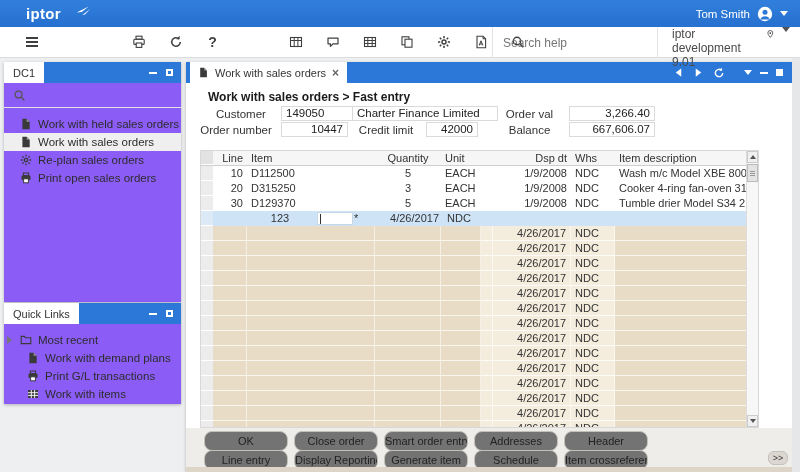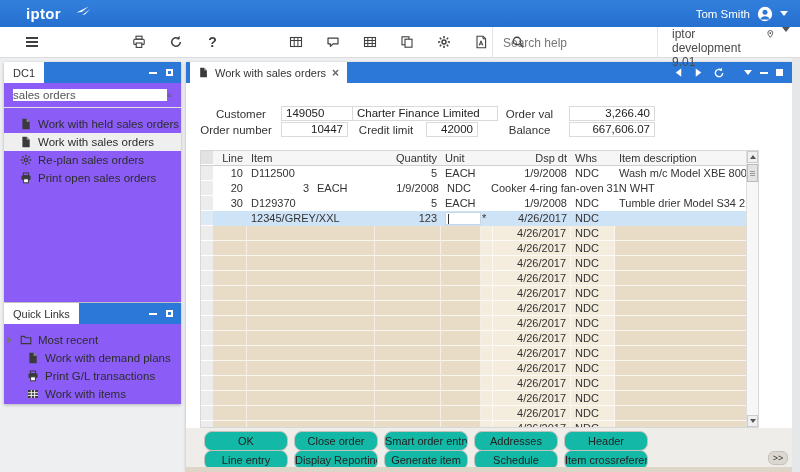--- a/index.html
+++ b/index.html
@@ -74,21 +74,21 @@
 
   
   .tablewrap{position:absolute;left:14px;top:67px;width:559px;height:278px;border:1px solid #d8d8d8;overflow:hidden;background:#fff}
   .trow,.thead{display:flex;height:15px;line-height:15px;font-size:11px}
   .thead{background:#f6f6f6;border-bottom:1px solid #cfcfcf;color:#333}
   .c{padding:0 4px;overflow:hidden;white-space:nowrap}
   .gut{width:12px;padding:0;background:#ececec;border-bottom:1px solid #fff}
   .thead .gut{background:#e2e2e2}
   .line{width:34px;text-align:right}
   .item{width:128px}
-  .qty{width:66px;text-align:right}
+  .qty{width:66px;text-align:center}
   .unit{width:40px}
   .mark{width:12px;padding:0 1px}
   .dsp{width:78px;text-align:right}
   .whs{width:44px}
   .desc{flex:1}
   .editrow{background:#cfe3f7}
   .editrow .gut{background:#dce9f7}
   .unitbox{display:inline-block;width:36px;height:13px;background:#fff;border:1px solid #c9d6e4;vertical-align:middle;position:relative;margin-top:-2px}
   .unitbox:before{content:"";position:absolute;left:2px;top:1px;width:1px;height:10px;background:#333}
   .erow .gut{background:#ececec}
@@ -99,21 +99,21 @@
   .sb-up{top:0}.sb-dn{bottom:0}
   .tri-up{width:0;height:0;border-left:3px solid transparent;border-right:3px solid transparent;border-bottom:4px solid #555}
   .tri-dn{width:0;height:0;border-left:3px solid transparent;border-right:3px solid transparent;border-top:4px solid #555}
   .sb-thumb{position:absolute;left:0;top:13px;width:11px;height:18px;background:#e3e3e3;border:1px solid #bbb}
   .sb-thumb:before{content:"";position:absolute;left:2px;right:2px;top:6px;height:1px;background:#999;box-shadow:0 2px 0 #999,0 4px 0 #999}
 
   
   .btnstrip{position:absolute;left:0;top:345px;width:606px;height:44px;background:#efedе9;background:#efede9}
   .btnrow{position:absolute;left:18px;display:flex;gap:6px}
   .r1{top:3px}.r2{top:22px}
-  .ebtn{width:84px;height:20px;background:#14b8a6;border:1px solid #c4c1ba;border-radius:8px;font-size:11px;color:#222;
+  .ebtn{width:84px;height:20px;background:#737373;border:1px solid #c4c1ba;border-radius:8px;font-size:11px;color:#222;
     text-align:center;line-height:14px;overflow:hidden;white-space:nowrap;cursor:pointer;font-family:inherit}
   .morebtn{position:absolute;left:582px;top:23px;width:20px;height:14px;background:#dcd8d1;border:1px solid #c4c1ba;border-radius:6px;
     font-size:9px;color:#333;text-align:center;line-height:12px;cursor:pointer}
   .bottom-edge{position:absolute;left:0;bottom:0;width:606px;height:5px;background:#ddd6c8}
   .right-strip{position:absolute;right:0;top:58px;width:8px;height:414px;background:#e6e7e8}
 </style>
 </head>
 <body>
 
 <div class="topbar">
@@ -222,21 +222,20 @@
 
 <div class="panel dc1">
   <div class="p-head">
     <div class="p-tab">DC1</div>
     <div class="p-blue">
       <span class="wmin"></span>
       <span class="wsq"></span>
     </div>
   </div>
   <div class="side-search">
-    <input type="text" value="sales orders" style="">
     <svg width="13" height="13" viewBox="0 0 14 14">
         <circle cx="6" cy="6" r="3.7" fill="none" stroke="#555" stroke-width="1.4"></circle>
         <path d="M8.9 8.9 12.2 12.2" stroke="#555" stroke-width="1.6"></path>
       </svg>
   </div>
   <div class="navlist">
     <div class="nav-item" data-icon="document">
         <span class="caret"></span>
         <span class="ic">
           <svg class="s-doc" viewBox="0 0 12 12">
@@ -367,20 +366,21 @@
         </svg>
       <span class="winctl">
         <span class="chev-w"></span>
         <span class="wmin"></span>
         <span class="wsq-f"></span>
       </span>
     </div>
   </div>
 
   <div class="content">
+    <div class="crumb">Work with sales orders &gt; Fast entry</div>
 
     <div class="f-label" style="left:20px;top:25px;width:70px">Customer</div>
     <div class="f-input" style="left:95px;top:23px;width:78px">149050</div>
     <div class="f-input" style="left:166px;top:23px;width:146px">Charter Finance Limited</div>
     <div class="f-label" style="left:310px;top:25px;width:67px">Order val</div>
     <div class="f-input num" style="left:383px;top:23px;width:86px">3,266.40</div>
 
     <div class="f-label" style="left:10px;top:41px;width:80px">Order number</div>
     <div class="f-input num" style="left:95px;top:39px;width:67px">10447</div>
     <div class="f-label" style="left:165px;top:41px;width:70px">Credit limit</div>
@@ -409,20 +409,21 @@
             <div class="c qty">5</div>
             <div class="c unit">EACH</div>
             <div class="c mark"></div>
             <div class="c dsp">1/9/2008</div>
             <div class="c whs">NDC</div>
             <div class="c desc">Wash m/c Model XBE 800rpm BE</div>
           </div>
           <div class="trow">
             <div class="c gut"></div>
             <div class="c line">20</div>
+            <div class="c item">D315250</div>
             <div class="c qty">3</div>
             <div class="c unit">EACH</div>
             <div class="c mark"></div>
             <div class="c dsp">1/9/2008</div>
             <div class="c whs">NDC</div>
             <div class="c desc">Cooker 4-ring fan-oven 31N WHT</div>
           </div>
           <div class="trow">
             <div class="c gut"></div>
             <div class="c line">30</div>
@@ -431,21 +432,20 @@
             <div class="c unit">EACH</div>
             <div class="c mark"></div>
             <div class="c dsp">1/9/2008</div>
             <div class="c whs">NDC</div>
             <div class="c desc">Tumble drier Model S34 2KW WHT</div>
           </div>
 
         <div class="trow editrow">
           <div class="c gut"></div>
           <div class="c line"></div>
-          <div class="c item">12345/GREY/XXL</div>
           <div class="c qty">123</div>
           <div class="c unit"><span class="unitbox"></span></div>
           <div class="c mark">*</div>
           <div class="c dsp">4/26/2017</div>
           <div class="c whs">NDC</div>
           <div class="c desc"></div>
         </div>
 
         <div class="trow erow">
             <div class="c gut"></div>

